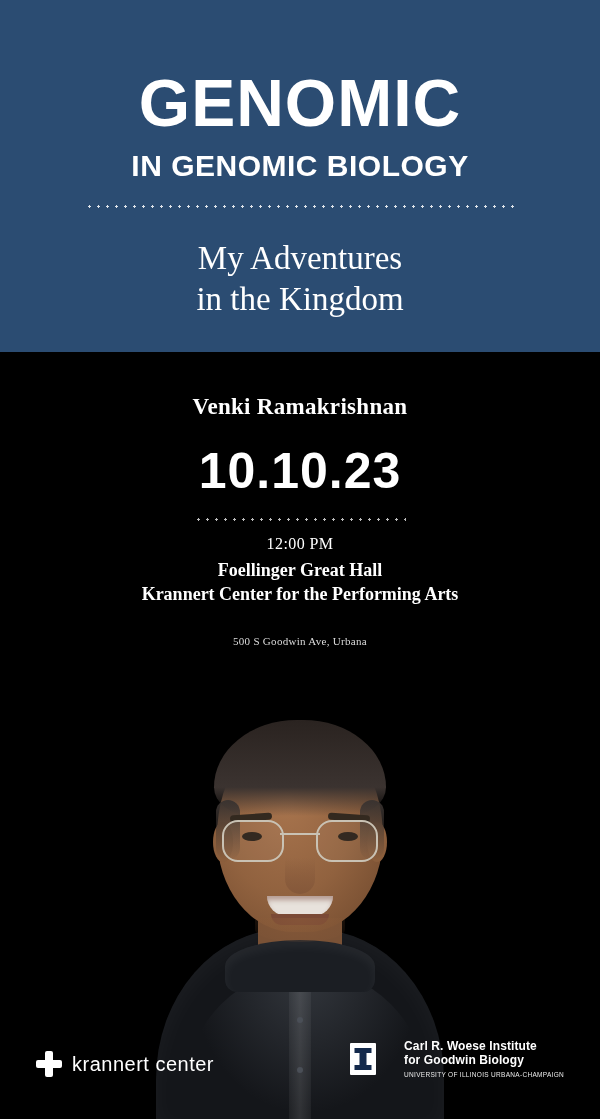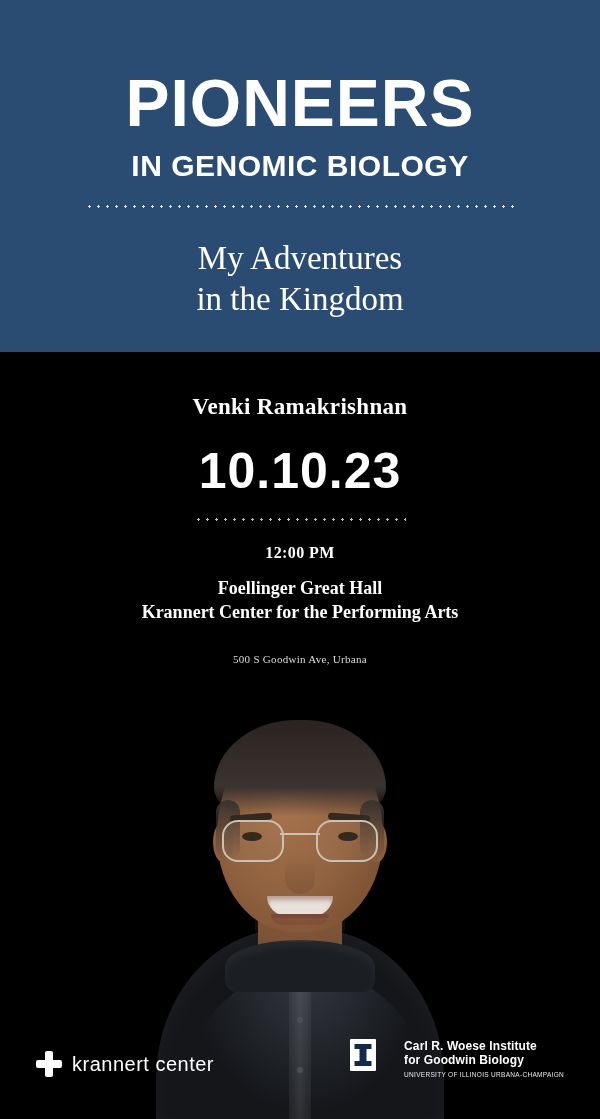--- a/index.html
+++ b/index.html
@@ -103,24 +103,24 @@
   }
   .dotrule-small {
     width: 212px;
     height: 3px;
     margin: 18px auto 0 auto;
     background-image: radial-gradient(circle, #bdbdbd 0 1.1px, rgba(0,0,0,0) 1.2px);
     background-size: 9px 3px;
     background-repeat: repeat-x;
   }
   .time {
-    margin: 9px;
+    margin: 0;
     padding-top: 14px;
     font-family: "Liberation Serif", serif;
-    font-weight: bold;
+    font-weight: normal;
     font-size: 16px;
     letter-spacing: 0.4px;
   }
   .venue {
     margin: 0;
     padding-top: 5px;
     font-family: "Liberation Serif", serif;
     font-weight: bold;
     font-size: 18px;
     line-height: 1.35;
@@ -356,20 +356,21 @@
     font-family: "Liberation Sans", sans-serif;
     font-size: 20px;
     letter-spacing: 0.5px;
     color: #ffffff;
   }
   .footer-right {
     position: absolute;
     right: 36px;
     bottom: 40px;
     display: flex;
+    align-items: center;
     gap: 28px;
   }
   .ill-block {
     width: 26px;
     height: 32px;
     background: #ffffff;
     position: relative;
     border-radius: 1px;
   }
   .ill-block .i {
@@ -411,21 +412,21 @@
     padding-top: 3px;
     color: #e9e9e9;
   }
 </style>
 </head>
 <body>
 
 <div class="poster">
 
   <div class="banner">
-    <h1 class="title-main">PIONEERS</h1>
+    <h1 class="title-main">GENOMIC</h1>
     <h2 class="title-sub">IN GENOMIC BIOLOGY</h2>
     <div class="dotrule"></div>
     <div class="talk-title">
       <div>My Adventures</div>
       <div>in the Kingdom</div>
     </div>
   </div>
 
   <div class="info">
     <p class="speaker">Venki Ramakrishnan</p>

